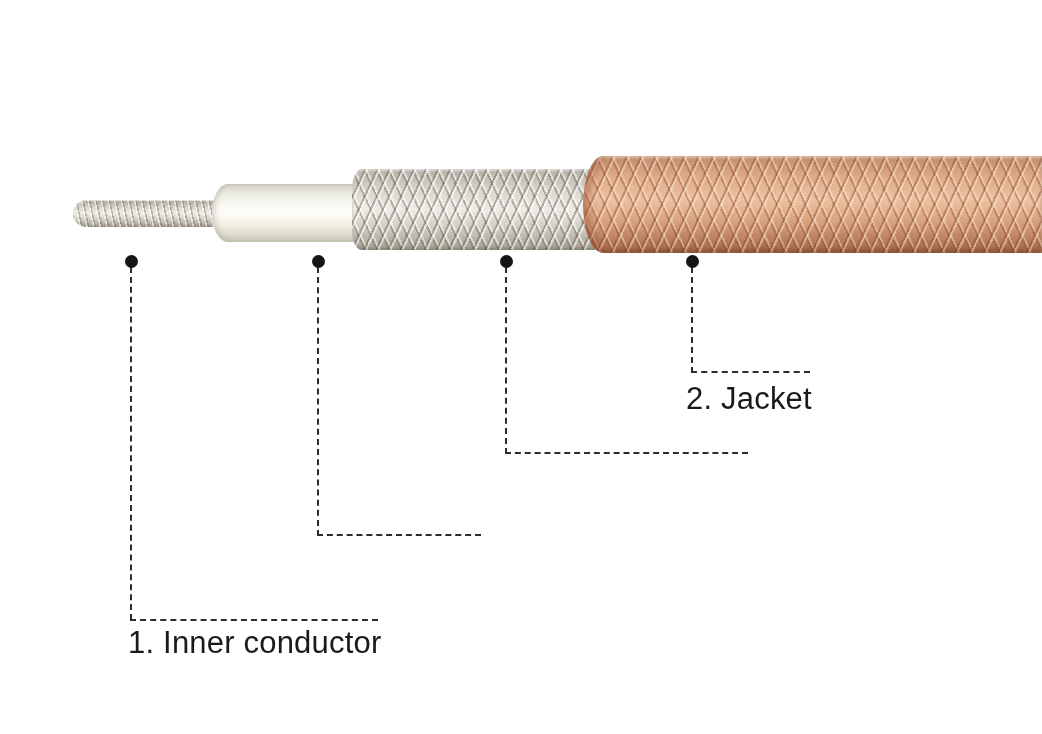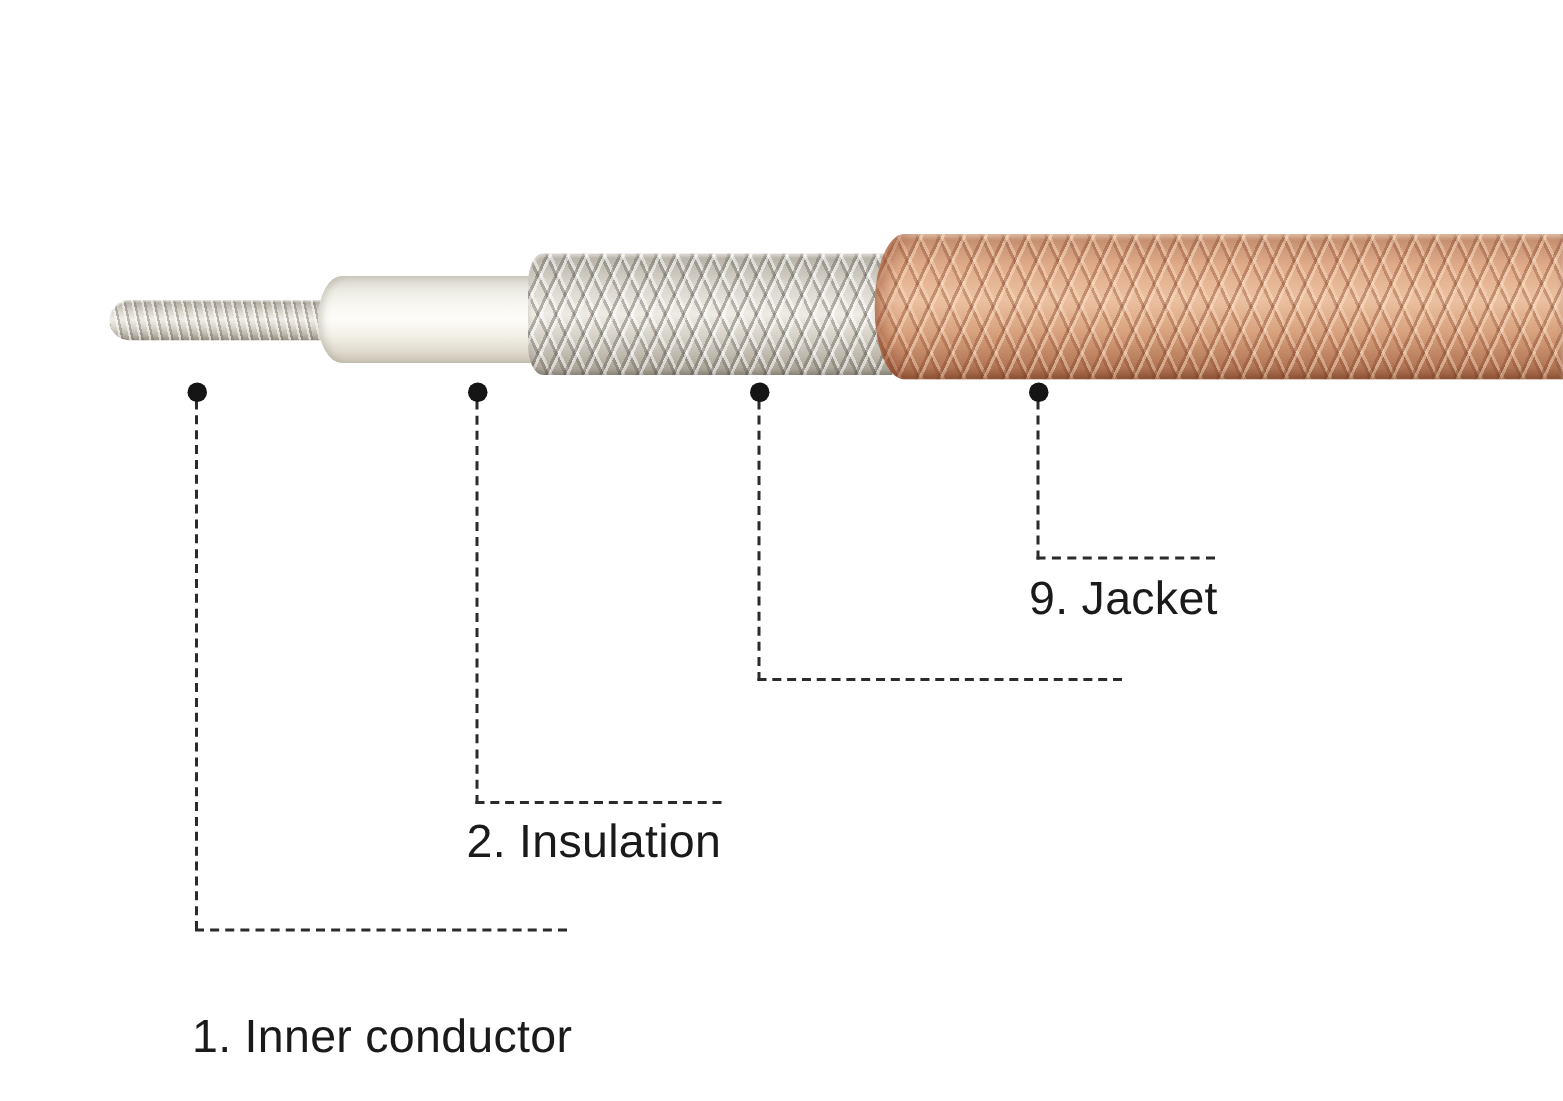--- a/index.html
+++ b/index.html
@@ -123,21 +123,21 @@
   .v-1 { left: 130px; top: 267px; height: 353px; }
   .v-2 { left: 317px; top: 267px; height: 269px; }
   .v-3 { left: 505px; top: 267px; height: 187px; }
   .v-4 { left: 691px; top: 267px; height: 106px; }
 
   .h-1 { left: 130px; top: 619px; width: 248px; }
   .h-2 { left: 317px; top: 534px; width: 164px; }
   .h-3 { left: 505px; top: 452px; width: 243px; }
   .h-4 { left: 691px; top: 371px; width: 119px; }
 
-  .lbl-1 { left: 128px; top: 626px; margin-top: 48px; }
+  .lbl-1 { left: 128px; top: 626px; }
   .lbl-2 { left: 311px; top: 544px; }
   .lbl-3 { left: 500px; top: 465px; }
   .lbl-4 { left: 686px; top: 382px; }
 </style>
 </head>
 <body>
 
 <div class="stage">
 
   <div class="seg seg-inner"></div>
@@ -146,24 +146,23 @@
   <div class="seg seg-jacket"></div>
 
   <span class="dot dot-1"></span>
   <span class="vline v-1"></span>
   <span class="hline h-1"></span>
   <span class="lbl lbl-1">1. Inner conductor</span>
 
   <span class="dot dot-2"></span>
   <span class="vline v-2"></span>
   <span class="hline h-2"></span>
-  <span class="lbl lbl-2">2. Insulation</span>
 
   <span class="dot dot-3"></span>
   <span class="vline v-3"></span>
   <span class="hline h-3"></span>
 
   <span class="dot dot-4"></span>
   <span class="vline v-4"></span>
   <span class="hline h-4"></span>
-  <span class="lbl lbl-4">9. Jacket</span>
+  <span class="lbl lbl-4">2. Jacket</span>
 
 </div>
 
 </body></html>

